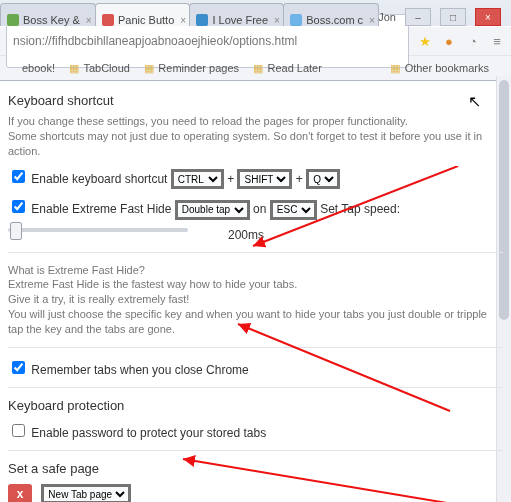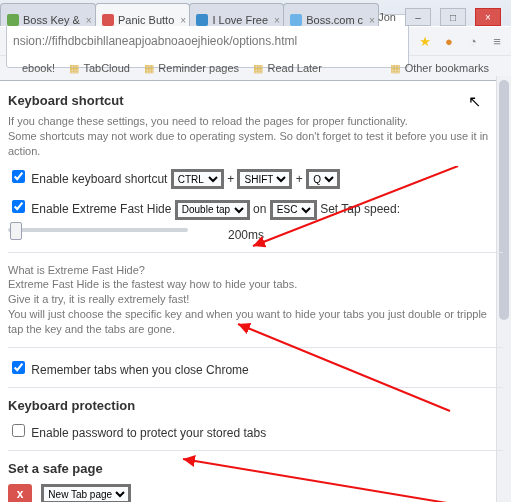--- a/index.html
+++ b/index.html
@@ -15,21 +15,21 @@
   .addrbar{display:flex;align-items:center;height:28px;padding:0 6px;background:#f3f4f7;border-top:1px solid #fff}
   .omnibox{flex:1;height:22px;background:#fff;border:1px solid #c3c9d4;border-radius:3px;display:flex;align-items:center;padding:15px 6px;color:#777;font-size:12px;overflow:hidden;white-space:nowrap}
   .addr-icons{display:flex;align-items:center;gap:8px;padding-left:8px}
   .ico{width:16px;height:16px;display:inline-flex;align-items:center;justify-content:center;font-size:13px;color:#888}
   .ico.star{color:#f5c518}
   .ico.bell{color:#e08a2c}
   .bookbar{display:flex;align-items:center;height:24px;padding:0 22px;background:#f3f4f7;border-top:1px solid #e2e5ec;font-size:11px;color:#555;gap:14px}
   .bm{display:flex;align-items:center;gap:4px;white-space:nowrap}
   .fold{color:#e0b84f}
   .content{padding:6px 8px 0 8px;position:relative}
-  h3{font-size:13px;font-weight:bold;margin:6px 0}
+  h3{font-size:13px;font-weight:normal;margin:6px 0}
   .muted{color:#777;font-size:11px;line-height:1.35}
   .row{margin:8px 0;font-size:12px}
   select{font-size:10px;height:20px;border:3px solid #737373;background:#fafbfc}
   hr{border:none;border-top:1px solid #e1e4e9;margin:10px 0}
   .slider{display:flex;align-items:flex-start;gap:40px;margin:6px 0 2px 0}
   .slider-track{width:180px;height:4px;background:#d0d4db;position:relative;border-radius:2px}
   .slider-thumb{position:absolute;left:2px;top:-6px;width:10px;height:16px;background:#f2f3f5;border:1px solid #9aa2b0;border-radius:2px}
   .del{display:inline-flex;align-items:center;justify-content:center;width:24px;height:20px;background:#d9534f;color:#fff;border-radius:3px;font-weight:bold;margin-right:6px}
   .arrow{position:absolute;pointer-events:none}
   .cursor{position:absolute;left:468px;top:92px;font-size:16px;color:#000}
@@ -104,21 +104,21 @@
 </div>
 
 <div class="scrolltrack">
     <div class="scrollthumb"></div>
   </div>
 
 <div class="content">
   <h3>Keyboard shortcut</h3>
   <div class="muted">
     <div>If you change these settings, you need to reload the pages for proper functionality.</div>
-    <div>Some shortcuts may not work due to operating system. So don't forget to test it before you use it in action.</div>
+    <div>Some shortcuts may not just due to operating system. So don't forget to test it before you use it in action.</div>
   </div>
 
   <div class="row">
     <input type="checkbox" checked="" style="">
     <span>Enable keyboard shortcut</span>
     <select><option>CTRL</option></select>
     <span>+</span>
     <select><option>SHIFT</option></select>
     <span>+</span>
     <select><option>Q</option></select>

